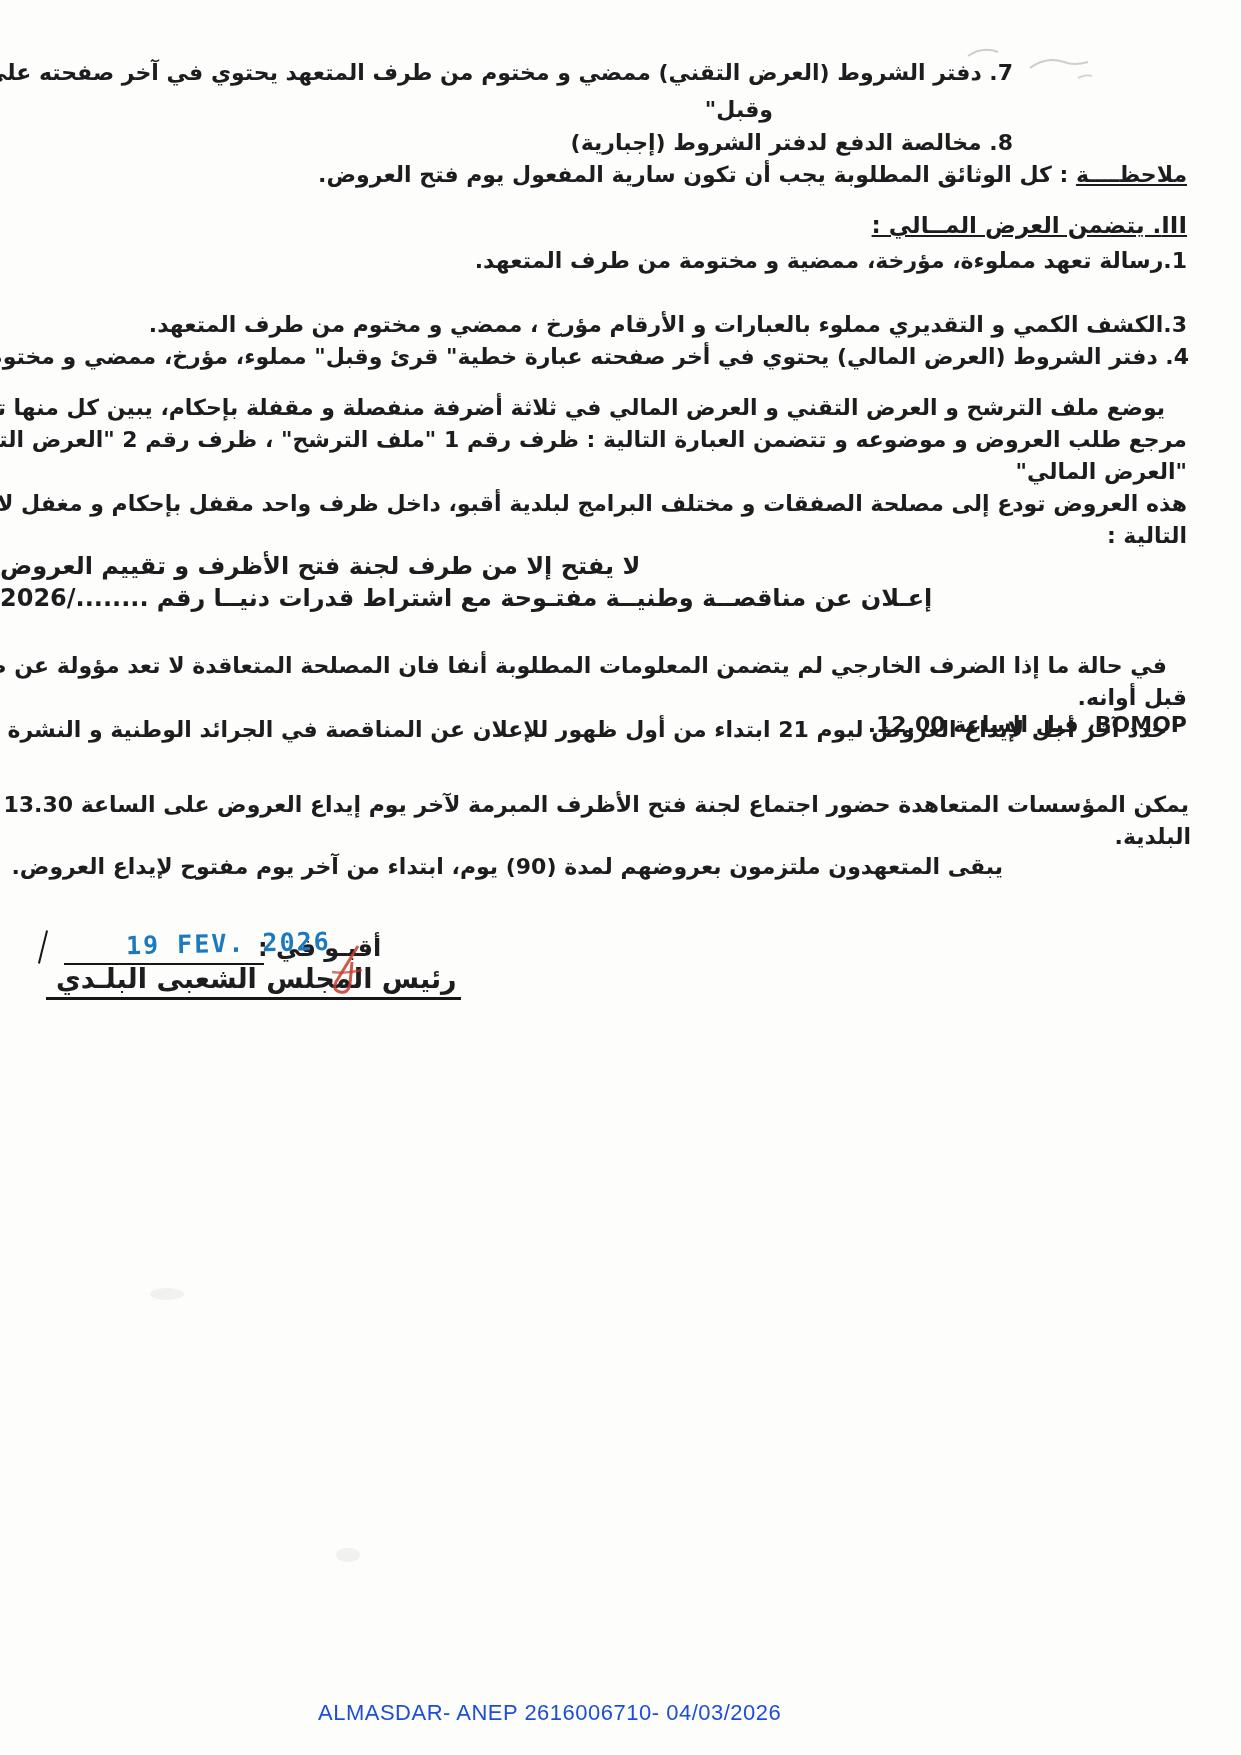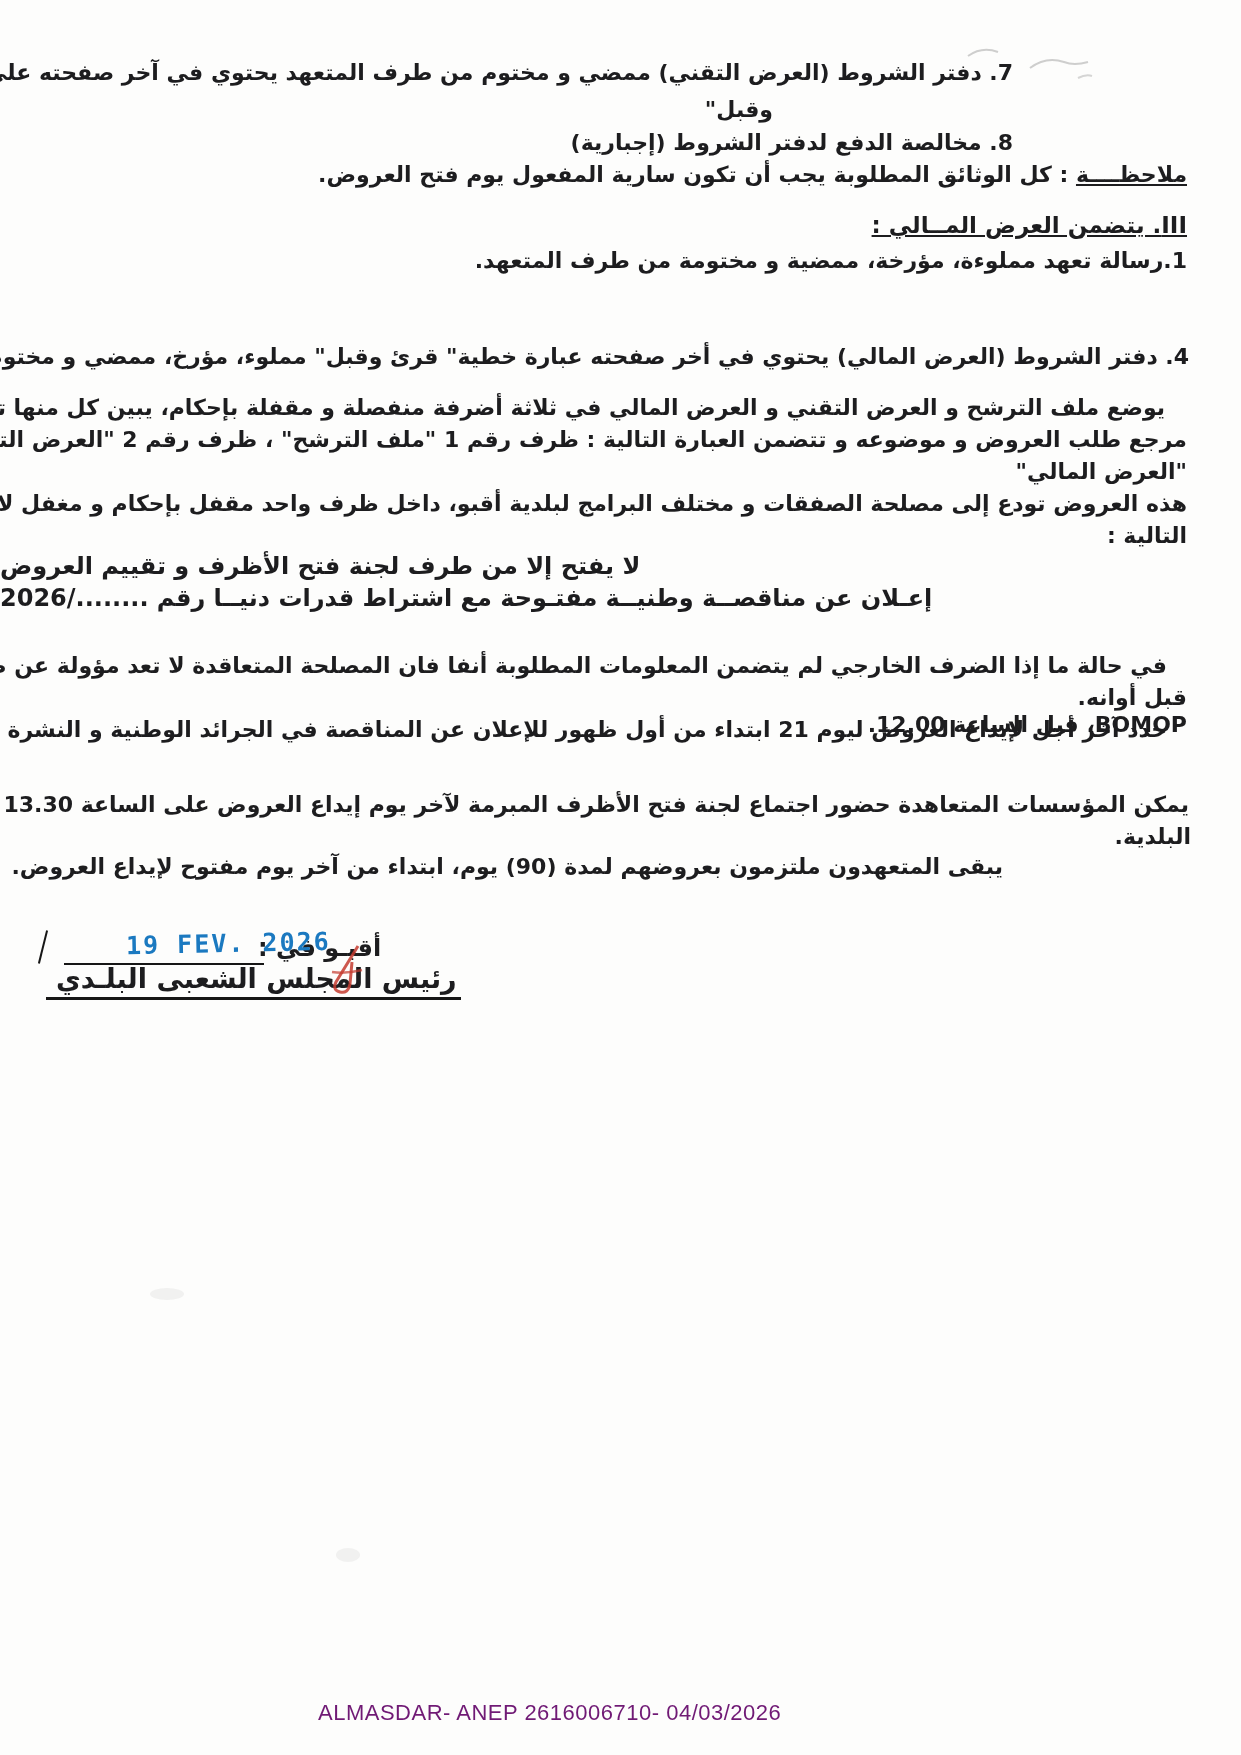--- a/index.html
+++ b/index.html
@@ -41,21 +41,21 @@
     position:absolute;left:46px;top:963px;
     direction:rtl;font-weight:bold;font-size:27px;
     border-bottom:3px solid #161616;padding:0 4px 3px 10px;
   }
   .scribble{position:absolute;left:318px;top:942px;width:52px;height:56px;}
   .squiggle{position:absolute;left:960px;top:38px;width:150px;height:50px;opacity:.55;}
   .smudge{position:absolute;background:#9a9a9a;opacity:.12;border-radius:50%;}
   .footer{
     position:absolute;left:318px;top:1700px;
     direction:ltr;font-family:"Liberation Sans",sans-serif;
-    font-size:22px;font-weight:normal;color:#701a75;letter-spacing:.5px;
+    font-size:22px;font-weight:normal;color:#1d4ed8;letter-spacing:.5px;
   }
 </style>
 </head>
 <body>
 
 <div class="page">
 
   <svg class="squiggle" viewBox="0 0 150 50">
     <path d="M8 18 q14 -10 30 -4" fill="none" stroke="#a8a8a8" stroke-width="2"></path>
     <path d="M70 30 q16 -12 34 -6 q10 4 24 0" fill="none" stroke="#a8a8a8" stroke-width="2"></path>
@@ -65,20 +65,21 @@
   <div class="ln" style="top:58px;right:228px;">7.  دفتر الشروط (العرض التقني) ممضي و مختوم من طرف المتعهد يحتوي في آخر صفحته على العبارة باليد " قرئ</div>
   <div class="ln" style="top:95px;right:468px;">وقبل"</div>
   <div class="ln" style="top:128px;right:228px;">8.  مخالصة الدفع لدفتر الشروط (إجبارية)</div>
 
   <div class="ln" style="top:160px;right:54px;">
     <span class="note-label">ملاحظــــة</span><span> : كل الوثائق المطلوبة يجب أن تكون سارية المفعول يوم فتح العروض.</span>
   </div>
 
   <div class="ln h3" style="top:210px;right:54px;">III. يتضمن العرض المــالي :</div>
   <div class="ln" style="top:246px;right:54px;">1.رسالة تعهد مملوءة، مؤرخة، ممضية و مختومة من طرف المتعهد.</div>
+  <div class="ln" style="top:310px;right:54px;">3.الكشف الكمي و التقديري مملوء بالعبارات و الأرقام مؤرخ ، ممضي و مختوم من طرف المتعهد.</div>
   <div class="ln" style="top:342px;right:52px;">4. دفتر الشروط (العرض المالي) يحتوي في أخر صفحته عبارة خطية" قرئ وقبل" مملوء، مؤرخ، ممضي و مختوم من طرف المتعهد.</div>
 
   <div class="ln" style="top:393px;right:76px;">يوضع ملف الترشح و العرض التقني و العرض المالي في ثلاثة أضرفة منفصلة و مقفلة بإحكام، يبين كل منها تسمية المؤسسة و</div>
   <div class="ln" style="top:425px;right:54px;">مرجع طلب العروض و موضوعه و تتضمن العبارة التالية  : ظرف رقم 1 "ملف الترشح" ، ظرف رقم 2 "العرض التقني" ظرف رقم 3</div>
   <div class="ln" style="top:457px;right:54px;">"العرض المالي"</div>
   <div class="ln" style="top:489px;right:54px;">هذه العروض تودع إلى مصلحة الصفقات و مختلف البرامج لبلدية أقبو، داخل ظرف واحد مقفل بإحكام و مغفل لا يحتوي إلى على العبارة</div>
   <div class="ln" style="top:521px;right:54px;">التالية :</div>
 
   <div class="ln center big" style="top:551px;">لا يفتح إلا من طرف لجنة فتح الأظرف و تقييم العروض</div>
   <div class="ln center big" style="top:583px;">إعـلان عن مناقصــة وطنيــة مفتـوحة مع اشتراط قدرات دنيــا رقم ......../2026</div>

